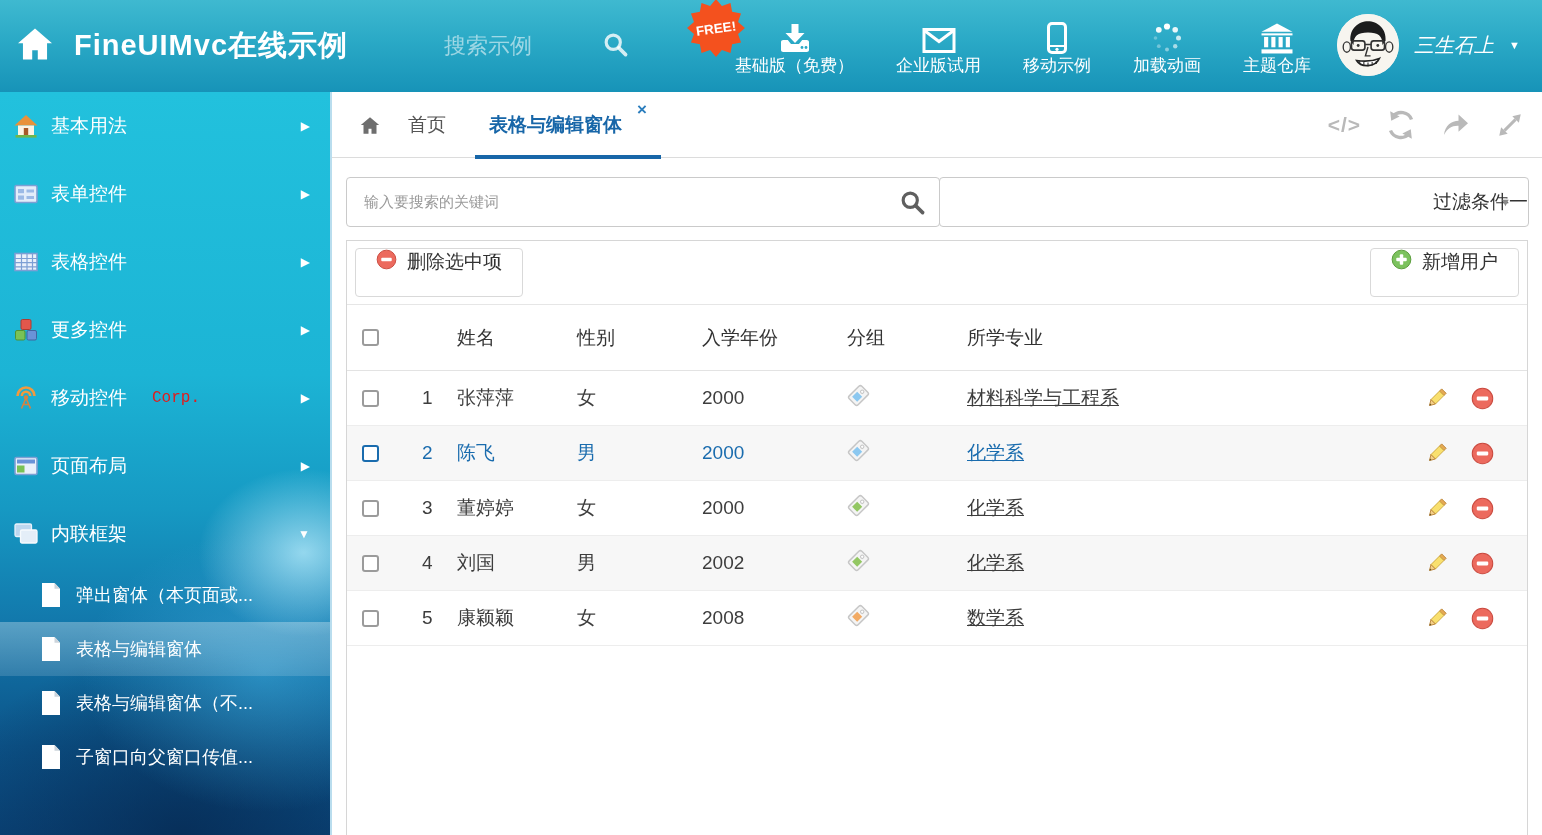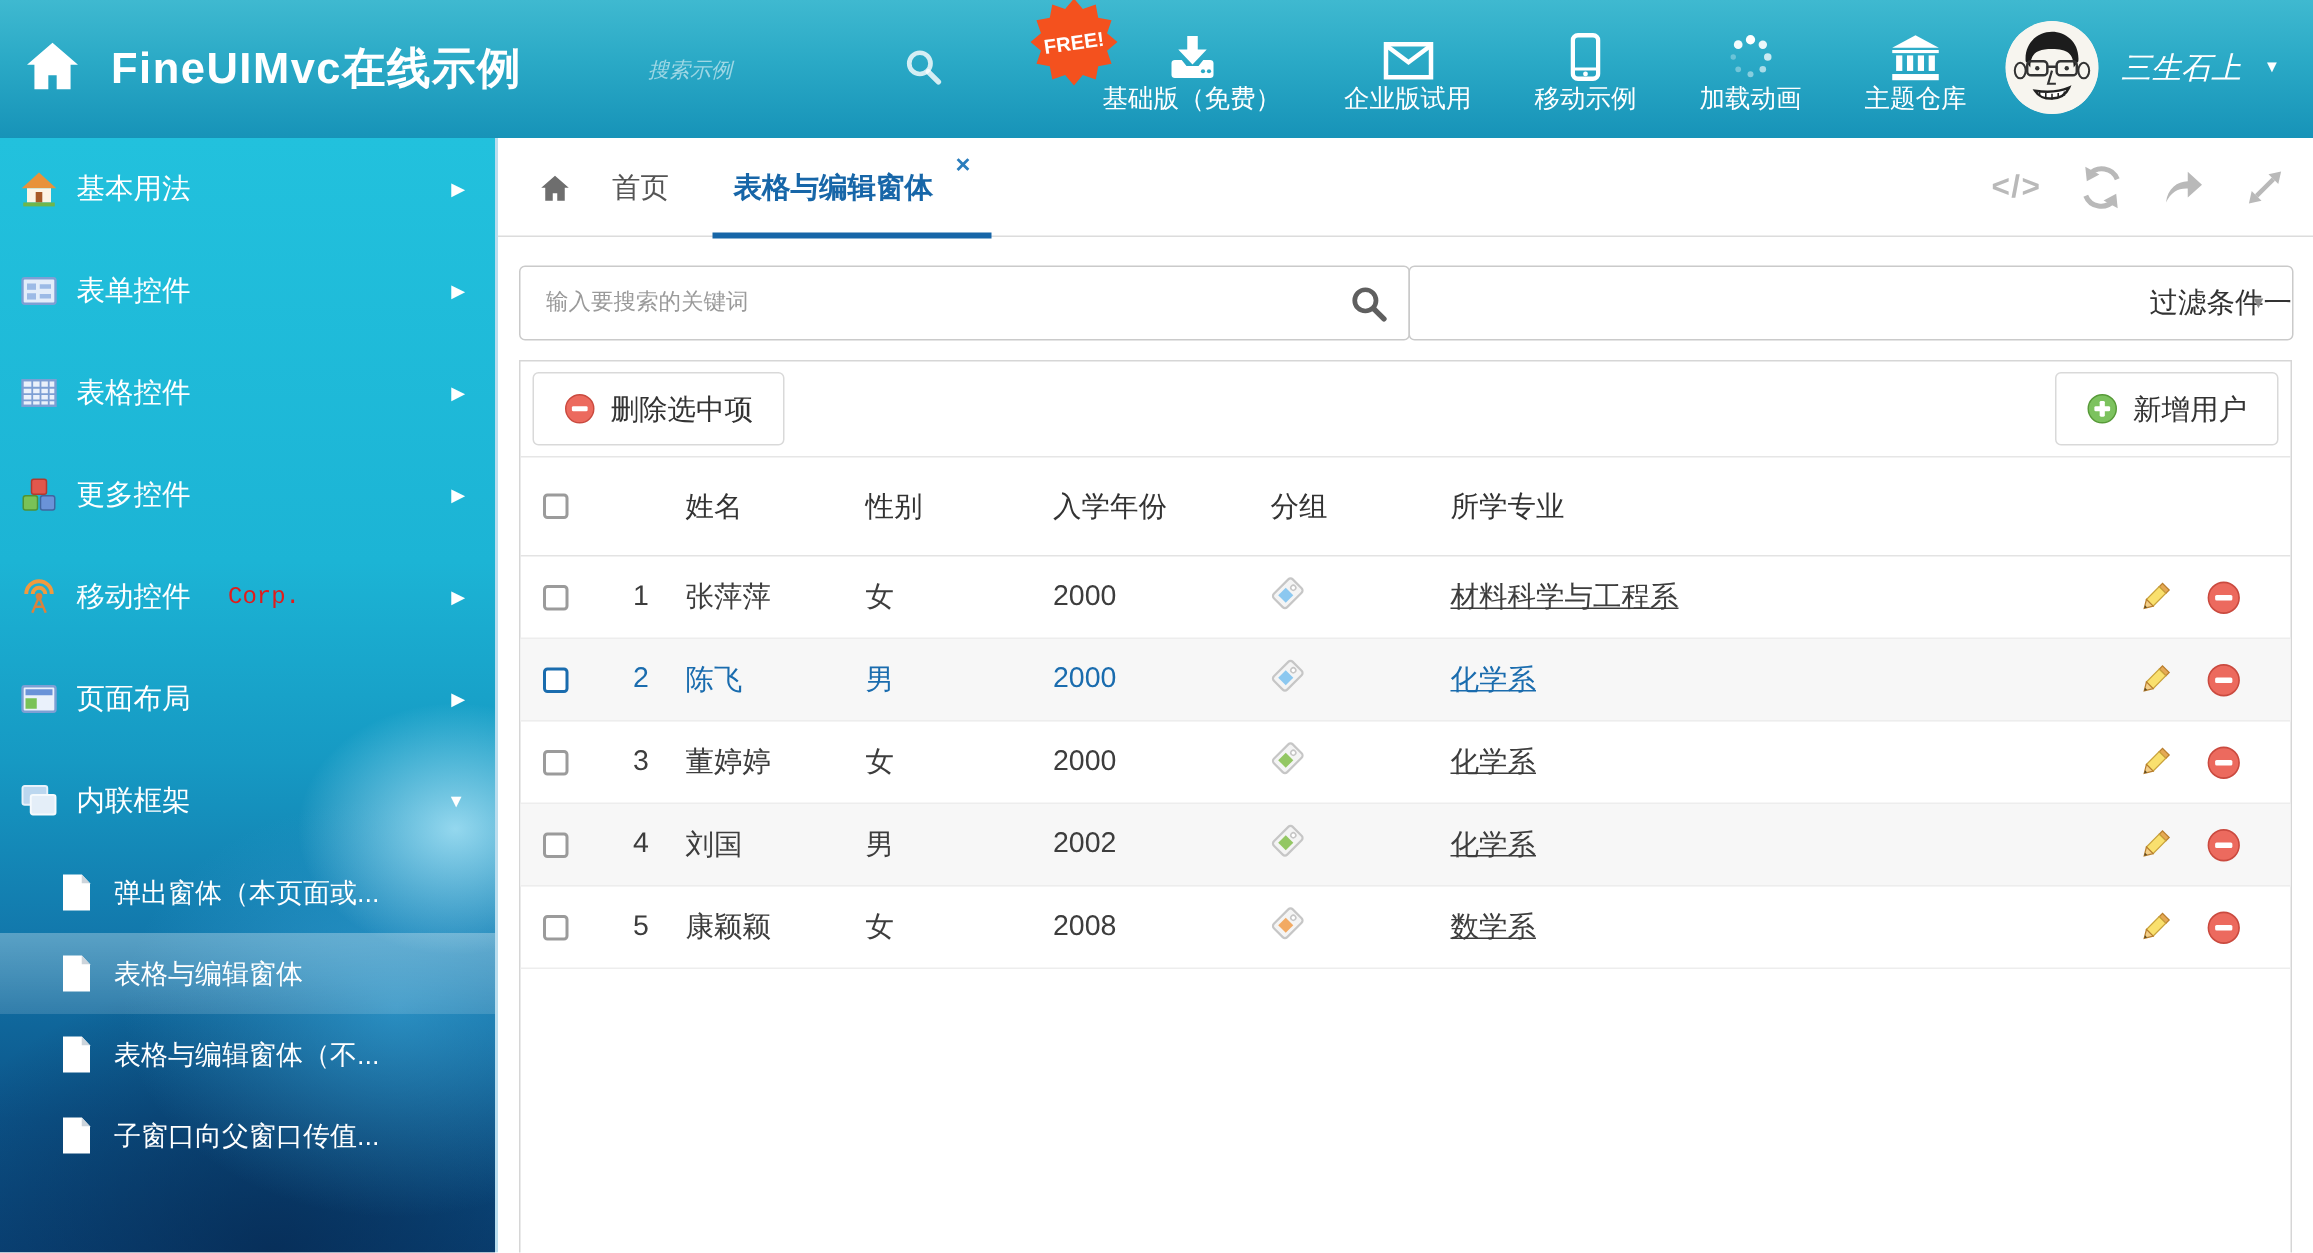--- a/index.html
+++ b/index.html
@@ -7,22 +7,22 @@
   body {
     width: 1542px; height: 835px; overflow: hidden; position: relative;
     font-family: "Liberation Sans", "DejaVu Sans", sans-serif;
     background: #fff; color: #333;
   }
   
   .header { position: absolute; left: 0; top: 0; width: 1542px; height: 92px;
     background: linear-gradient(180deg, #3fb9d0 0%, #2aa9c6 45%, #1793b8 100%); z-index: 5; }
   .logo-icon { position: absolute; left: 16px; top: 27px; }
   .app-title { position: absolute; left: 74px; top: 26px; color: #fff; font-size: 29px; font-weight: bold; letter-spacing: 1px; }
-  .hsearch-input { position: absolute; left: 432px; top: 30px; width: 150px; height: 32px;
-    background: transparent; border: none; outline: none; color: #fff; font-size: 14px; font-family: inherit; font-style: italic; }
+  .hsearch-input { position: absolute; left: 444px; top: 30px; width: 150px; height: 32px;
+    background: transparent; border: none; outline: none; color: #fff; font-size: 22px; font-family: inherit; }
   .hsearch-input::placeholder { color: rgba(255,255,255,.55); }
   .hsearch-icon { position: absolute; left: 602px; top: 31px; cursor: pointer; }
   .free-badge { position: absolute; left: 686px; top: -2px; width: 60px; height: 60px; z-index: 6; }
   .hnav { position: absolute; left: 714px; top: 0; height: 92px; display: flex; align-items: stretch; }
   .hnav-item { display: flex; flex-direction: column; align-items: center; justify-content: center;
     padding: 6px 21px 0 21px; color: #fff; font-size: 17px; cursor: pointer; white-space: nowrap; }
   .hnav-item .nico { height: 32px; display: flex; align-items: flex-end; }
   .huser { position: absolute; right: 22px; top: 14px; display: flex; align-items: center; gap: 15px;
     color: #fff; font-size: 20px; cursor: pointer; font-style: italic; }
   .avatar { width: 62px; height: 62px; border-radius: 50%; overflow: hidden; background: #f7f5ef; flex: none; }
@@ -66,21 +66,21 @@
   .search-box input::placeholder { color: #9a9a9a; }
   .search-box .s-ic { position: absolute; right: 13px; top: 11px; cursor: pointer; }
   .filter-select { position: absolute; left: 607px; top: 85px; width: 590px; height: 50px;
     border: 1px solid #cacaca; border-radius: 4px; display: flex; align-items: center; padding-left: 19px;
     font-size: 19px; color: #333; cursor: pointer; justify-content: flex-end; }
   .filter-select .caret { position: absolute; right: 17px; color: #8a8a8a; }
   
   .panel { position: absolute; left: 14px; top: 148px; width: 1182px; height: 672px;
     border: 1px solid #d6d6d6; display: flex; flex-direction: column; background: #fff; }
   .panel-toolbar { position: relative; height: 64px; border-bottom: 1px solid #e6e6e6; flex: none; }
-  .btn { display: inline-flex; align-items: center; gap: 10px; height: 49px; padding: 0 20px;
+  .btn { display: inline-flex; gap: 10px; height: 49px; padding: 0 20px;
     border: 1px solid #d9d9d9; border-radius: 4px; background: #fff; font-size: 19px; color: #333;
     cursor: pointer; font-family: inherit; }
   .btn-delete { position: absolute; left: 8px; top: 7px; }
   .btn-add { position: absolute; right: 8px; top: 7px; }
   .thead, .trow { display: flex; align-items: center; flex: none; }
   .thead { height: 66px; border-bottom: 1px solid #e3e3e3; font-size: 19px; color: #333; }
   .trow { height: 55px; border-bottom: 1px solid #ededed; font-size: 19px; color: #3d3d3d; }
   .trow.striped { background: #f7f7f7; }
   .trow.selected { color: #1a6cae; }
   .c-check { width: 50px; padding-left: 15px; display: flex; align-items: center; }

